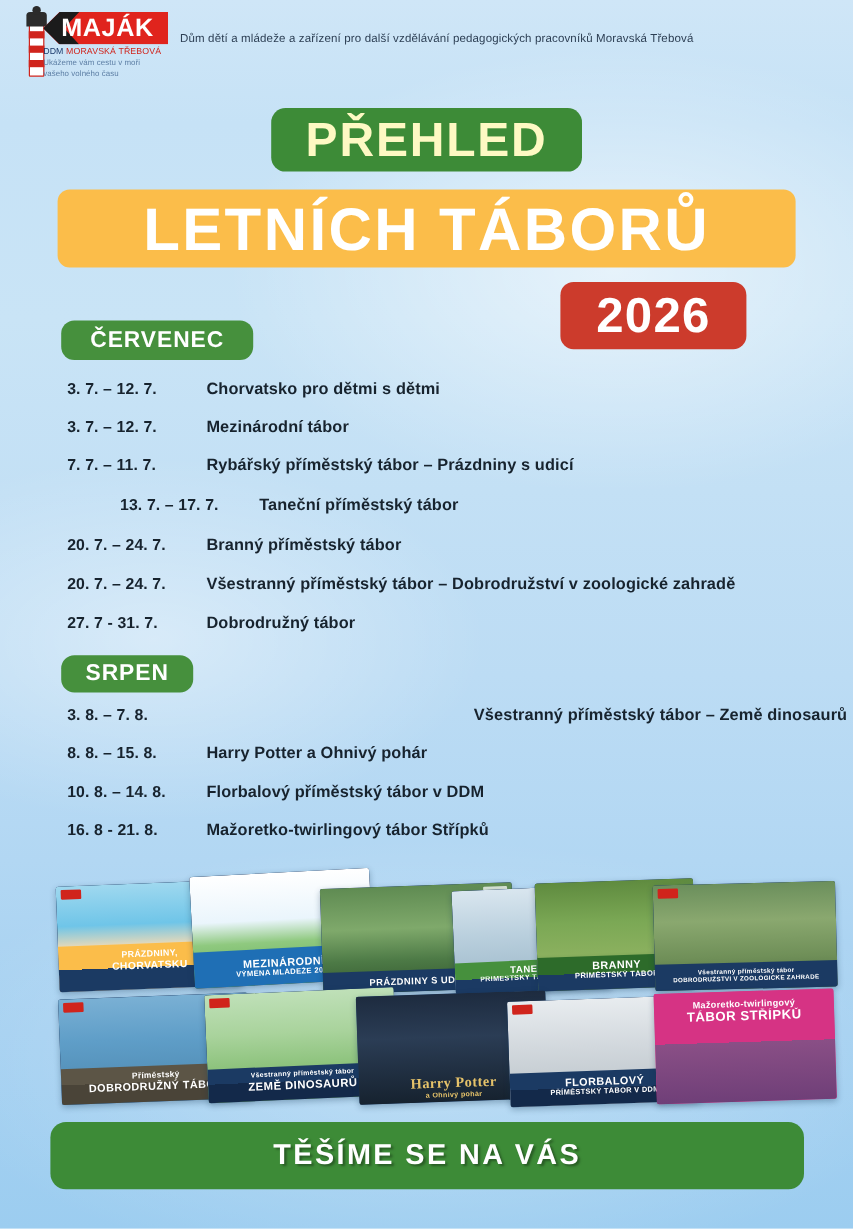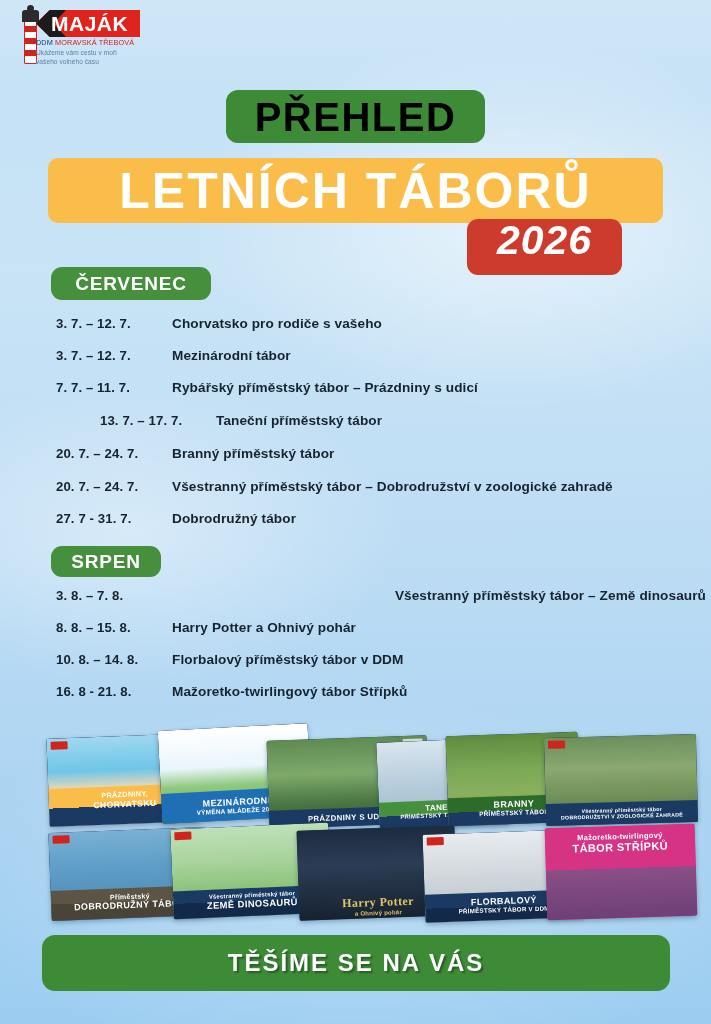--- a/index.html
+++ b/index.html
@@ -143,21 +143,21 @@
     width: 259px; height: 53px;
     background: #3d8b37;
     border-radius: 12px;
     display: flex;
     align-items: center;
     justify-content: center;
   }
   .title-prehled span {
     font-size: 40px;
     font-weight: bold;
-    color: #000000;
+    color: #fef9c3;
     letter-spacing: 1.5px;
     line-height: 40px;
   }
 
   .title-letnich {
     position: absolute;
     left: 48px; top: 158px;
     width: 615px; height: 65px;
     background: #fbbd4a;
     border-radius: 10px;
@@ -168,28 +168,27 @@
   .title-letnich span {
     font-size: 50px;
     font-weight: bold;
     color: #ffffff;
     letter-spacing: 2px;
     line-height: 52px;
   }
 
   .title-year {
     position: absolute;
-    left: 467px; top: 219px;
+    left: 467px; top: 235px;
     width: 155px; height: 56px;
     background: #cc3b2c;
     border-radius: 11px;
     display: flex;
-    align-items: flex-start;
+    align-items: center;
     justify-content: center;
-    font-style: italic;
   }
   .title-year span {
     font-size: 41px;
     font-weight: bold;
     color: #ffffff;
     letter-spacing: 1px;
     line-height: 42px;
   }
 
   
@@ -339,20 +338,21 @@
       <div class="logo-arrowbar"></div>
       <div class="logo-blackwedge"></div>
       <div class="logo-wordmark">MAJÁK</div>
       <div class="logo-sub1">
         <span>DDM</span>
         <span class="red">MORAVSKÁ TŘEBOVÁ</span>
       </div>
       <div class="logo-sub2">Ukážeme vám cestu v moři vašeho volného času</div>
     </div>
 
+    <div class="org-subtitle">Dům dětí a mládeže a zařízení pro další vzdělávání pedagogických pracovníků Moravská Třebová</div>
   </div>
 
   <div class="title-prehled">
     <span>PŘEHLED</span>
   </div>
 
   <div class="title-letnich">
     <span>LETNÍCH TÁBORŮ</span>
   </div>
 
@@ -362,21 +362,21 @@
 
   <div class="month-badge" id="month-august">
     <span>SRPEN</span>
   </div>
   <div class="month-badge" id="month-july">
     <span>ČERVENEC</span>
   </div>
 
   <div class="camp-row" style="top:316px;">
     <div class="camp-date">3. 7. – 12. 7.</div>
-    <div class="camp-title">Chorvatsko pro rodiče s vašeho</div>
+    <div class="camp-title">Chorvatsko pro dětmi s dětmi</div>
   </div>
   <div class="camp-row" style="top:348px;">
     <div class="camp-date">3. 7. – 12. 7.</div>
     <div class="camp-title">Mezinárodní tábor</div>
   </div>
   <div class="camp-row" style="top:380px;">
     <div class="camp-date">7. 7. – 11. 7.</div>
     <div class="camp-title">Rybářský příměstský tábor – Prázdniny s udicí</div>
   </div>
   <div class="camp-row" style="top:413px;margin-left:44px;">

